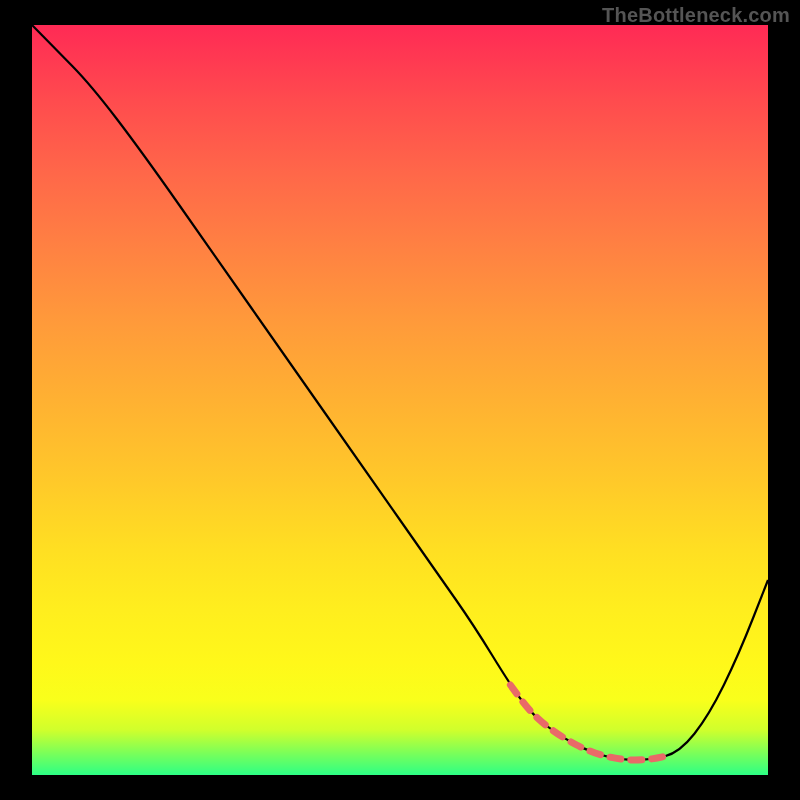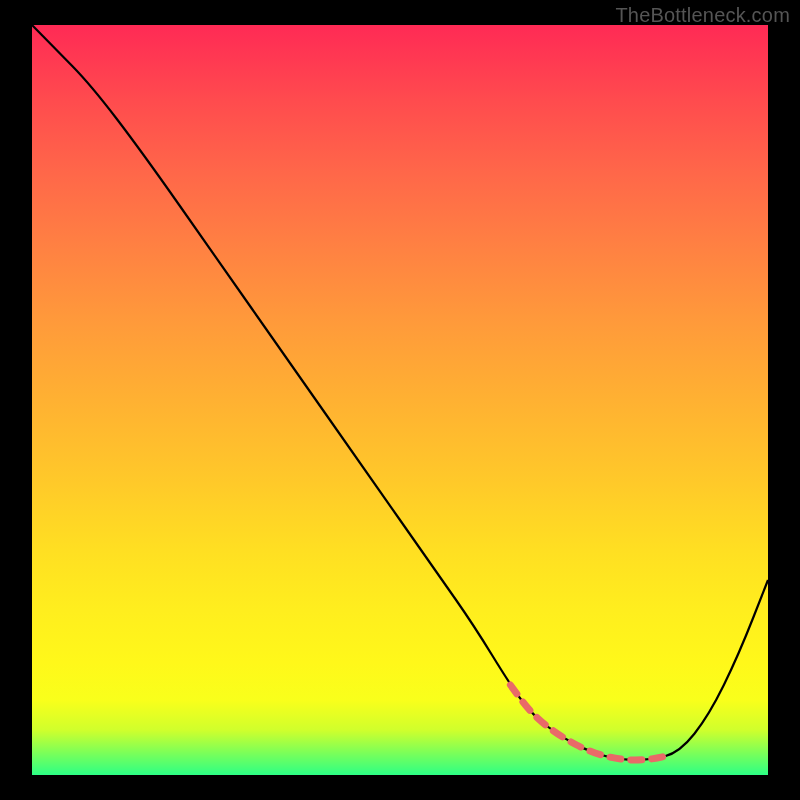--- a/index.html
+++ b/index.html
@@ -50,21 +50,21 @@
     width: 100%;
     height: 100%;
     overflow: visible;
   }
   .credit {
     position: absolute;
     top: 4px;
     right: 10px;
     color: #555;
     font-size: 20px;
-    font-weight: 400;
+    font-weight: 700;
     letter-spacing: 0.2px;
   }
 </style>
 </head>
 <body>
 
 <div class="frame">
   <div class="gradient"></div>
   <svg class="curve" viewBox="0 0 736 750" preserveAspectRatio="none">
     <path d="M 0 0 Q 0 0 11.04 11.25 Q 22.08 22.5 40.480000000000004 41.25 Q 58.88 60 84.64 93.75 Q 110.39999999999999 127.5 147.2 180 Q 184 232.5 220.79999999999998 285 Q 257.59999999999997 337.49999999999994 294.4 390 Q 331.2 442.5 368 495 Q 404.8 547.5 423.2 573.75 Q 441.59999999999997 600 460 630 Q 478.40000000000003 660 489.44000000000005 675 Q 500.48 690 515.2 701.25 Q 529.92 712.5 544.64 720 Q 559.36 727.5 574.08 731.25 Q 588.8000000000001 735 603.52 735 Q 618.24 735 632.96 731.25 Q 647.68 727.5 662.4 708.75 Q 677.12 690 691.8399999999999 660 Q 706.56 630 721.28 592.5 T 736 555" fill="none" stroke="#000000" stroke-width="2.2"></path>

